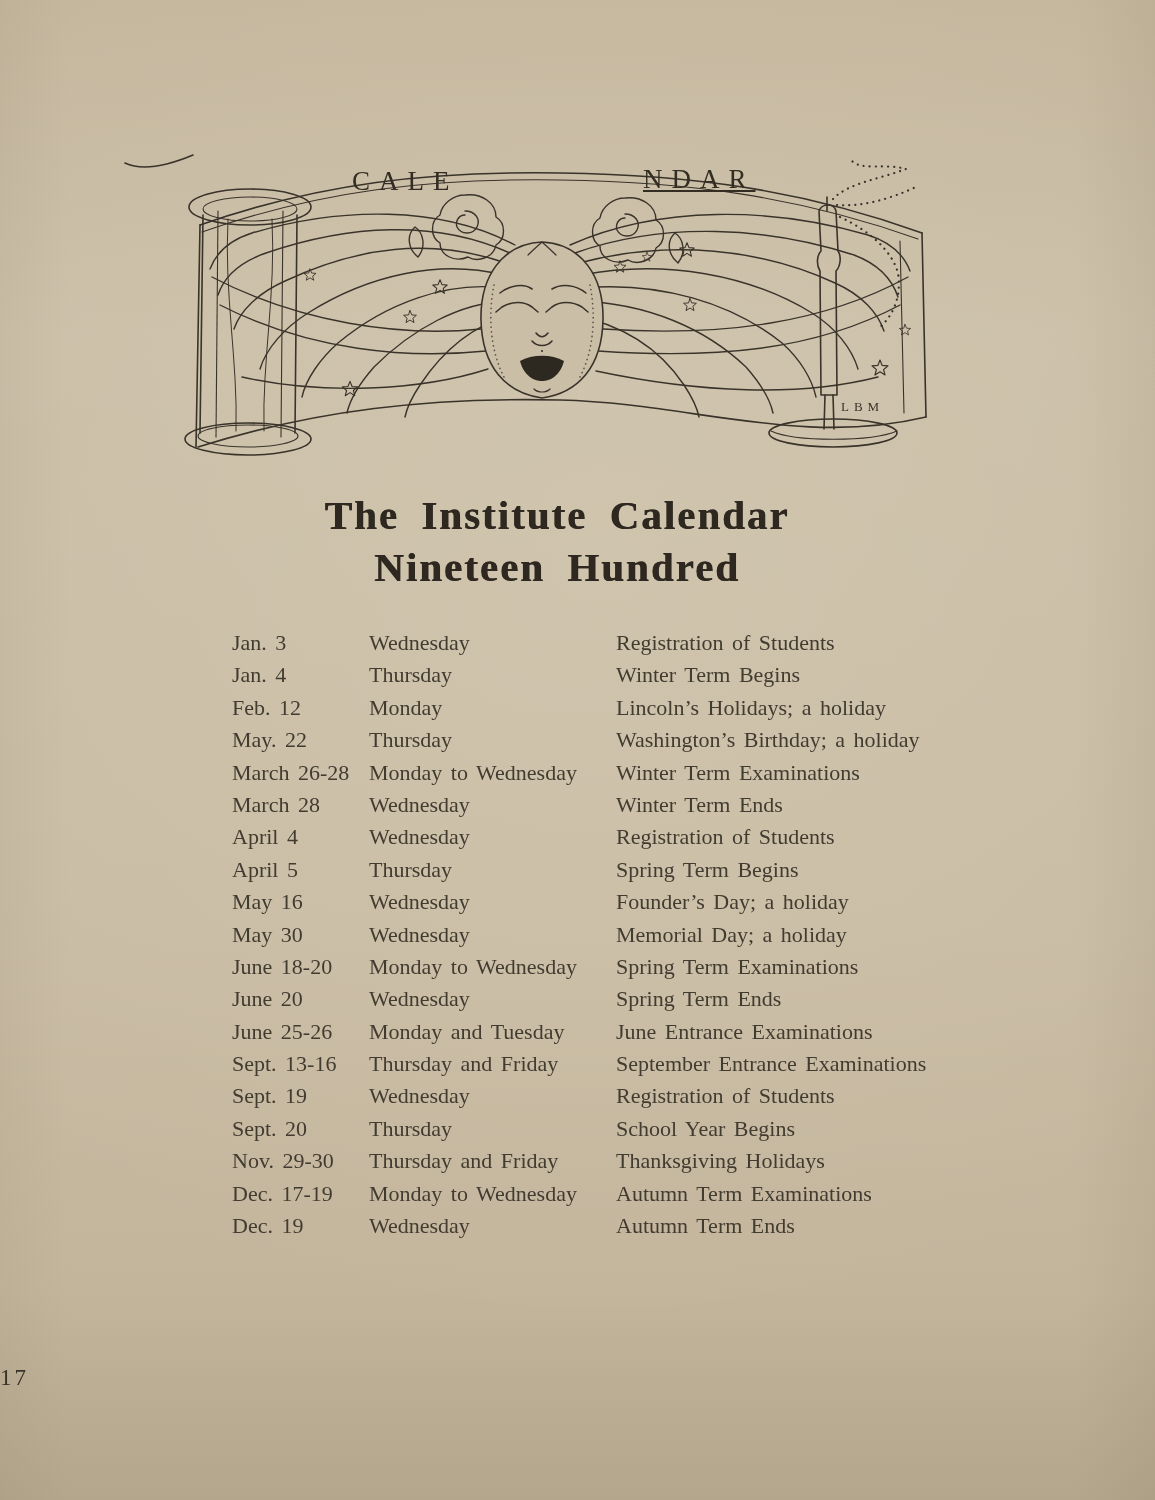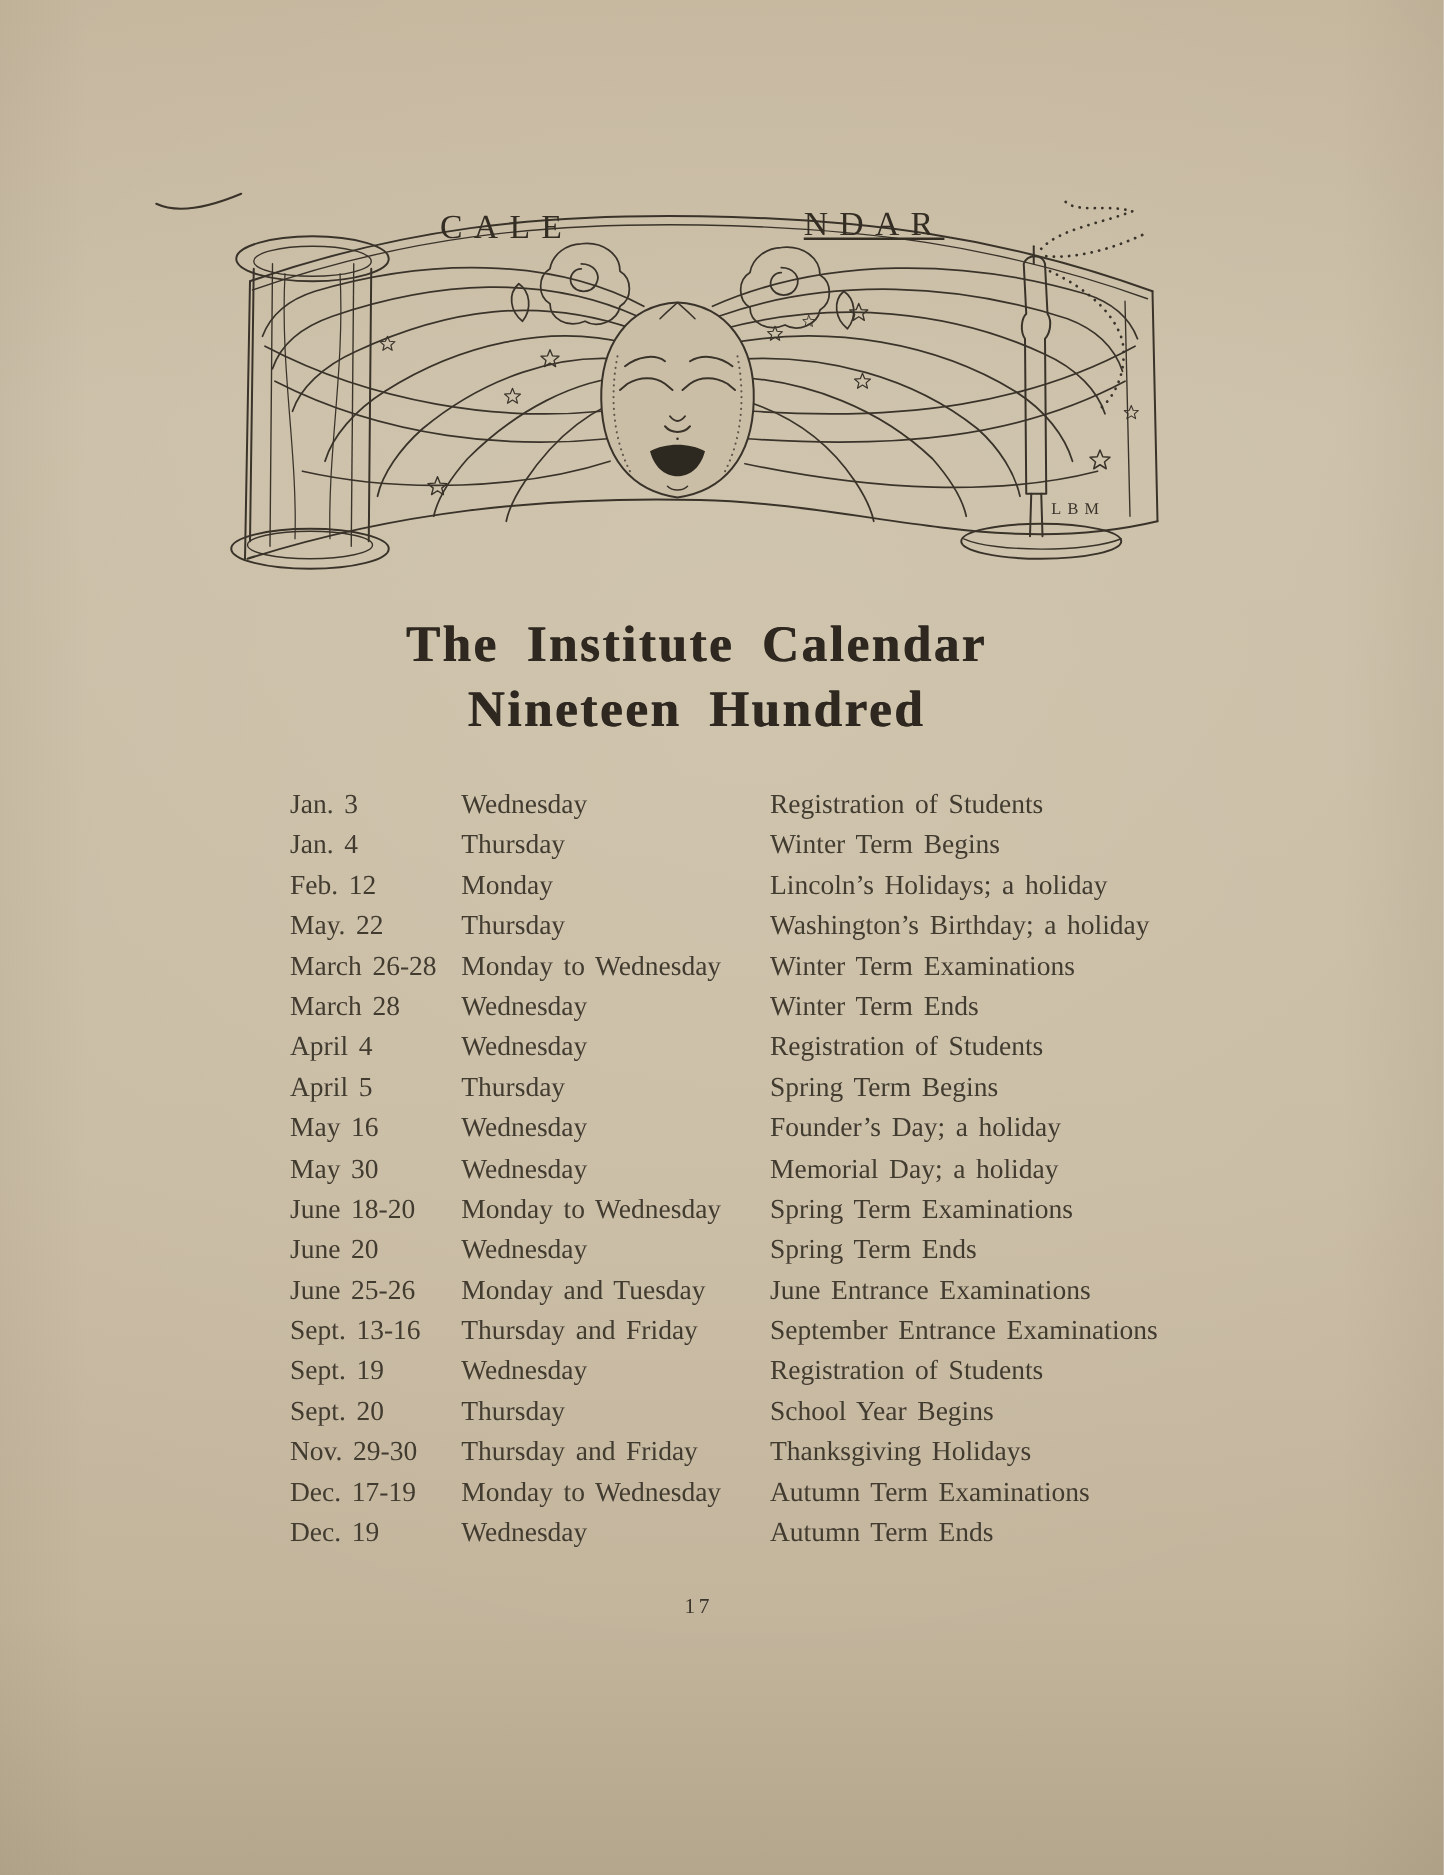--- a/index.html
+++ b/index.html
@@ -46,22 +46,22 @@
     display:grid;
     grid-template-columns:137px 247px 1fr;
     height:32.4px;
     align-items:baseline;
     font-size:22px;
     color:#423b30;
     word-spacing:3px;
     white-space:nowrap;
   }
   .pageno{
-    position:absolute;left:0;top:1275px;width:1118px;
-    text-align:center;font-size:17px;letter-spacing:3px;color:#3a332a;
+    position:absolute;left:0;top:1365px;width:1118px;
+    text-align:left;font-size:23px;letter-spacing:3px;color:#3a332a;
   }
 </style>
 </head>
 <body>
 
 <div class="page">
 
   <svg class="art" viewBox="0 0 860 325" aria-hidden="true">
     <g stroke="#3a332a" fill="none" stroke-width="1.6" stroke-linecap="round" stroke-linejoin="round">
 

